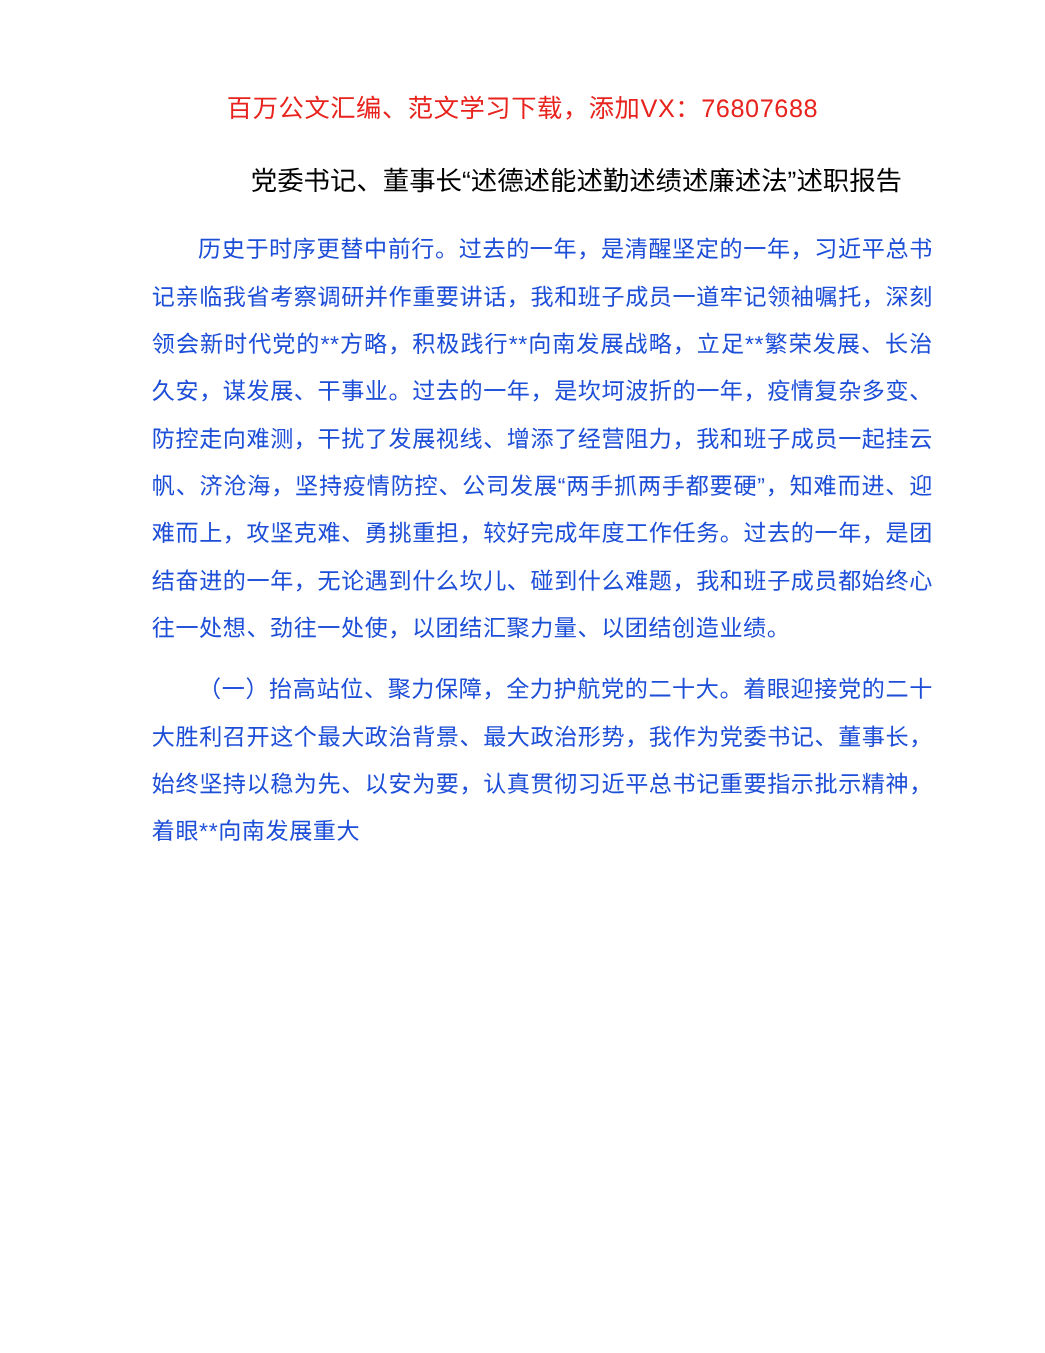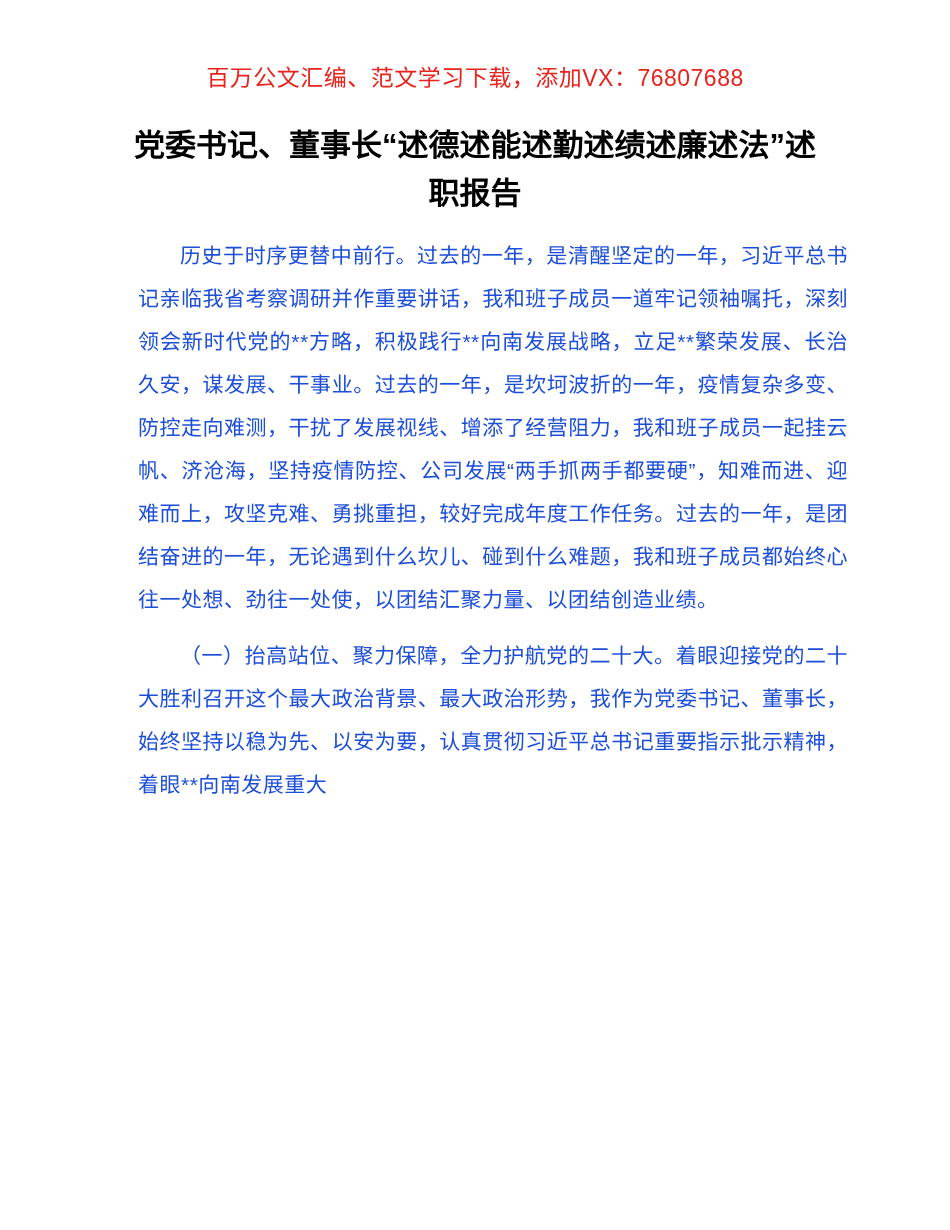--- a/index.html
+++ b/index.html
@@ -11,34 +11,34 @@
     position: relative;
     width: 950px;
     height: 1230px;
     margin: 0 auto;
     background: #ffffff;
     overflow: hidden;
     font-family: "Liberation Sans", "DejaVu Sans", sans-serif;
     color: #000000;
   }
   .promo {
-    padding-top: 64px;
+    padding-top: 84px;
     text-align: center;
     font-size: 23px;
     line-height: 28px;
     letter-spacing: 0.5px;
     font-weight: 400;
   }
   .title {
     width: 690px;
     margin: 30px auto 16px auto;
-    text-align: center;
-    font-size: 31px;
+    text-align: right;
+    font-size: 24px;
     line-height: 48px;
-    font-weight: 700;
+    font-weight: 400;
     color: #000000;
   }
   .content {
     width: 710px;
     margin-left: 138px;
     text-align: justify;
   }
   .para {
     margin: 0 0 13px 0;
     font-size: 21px;

